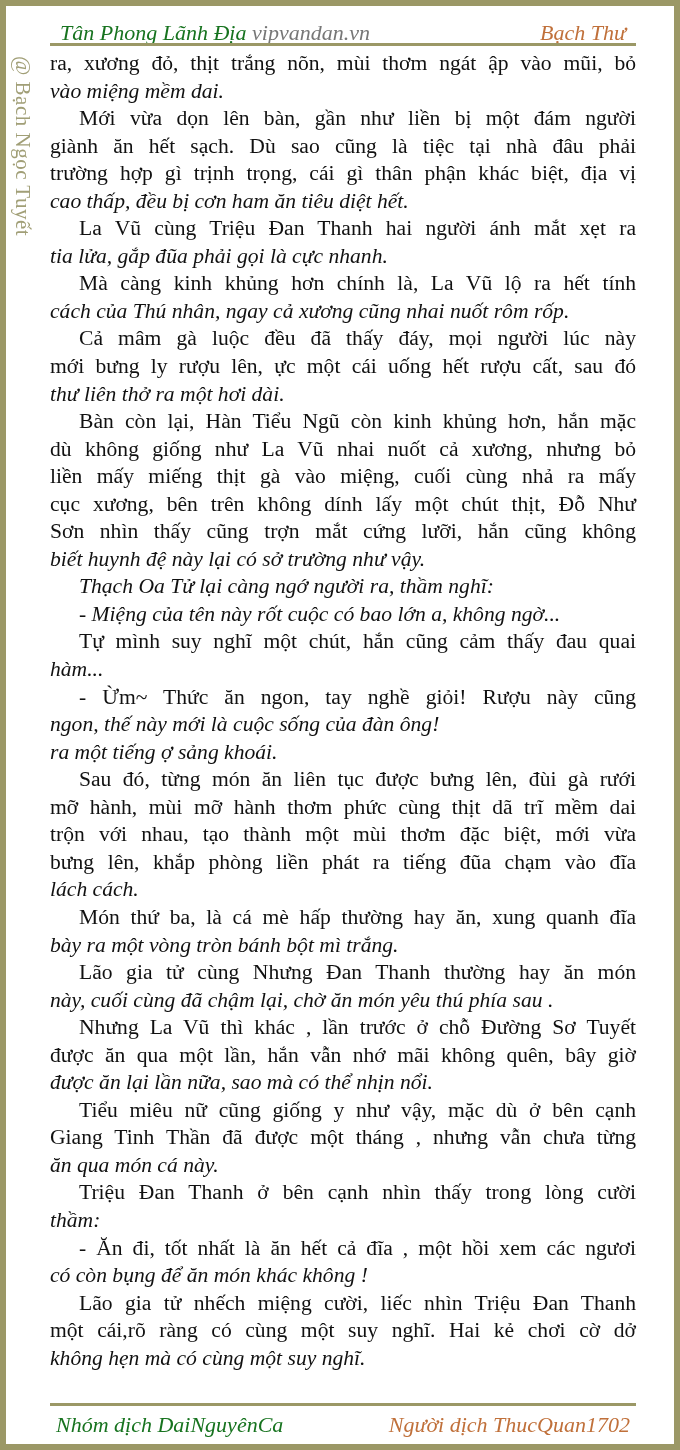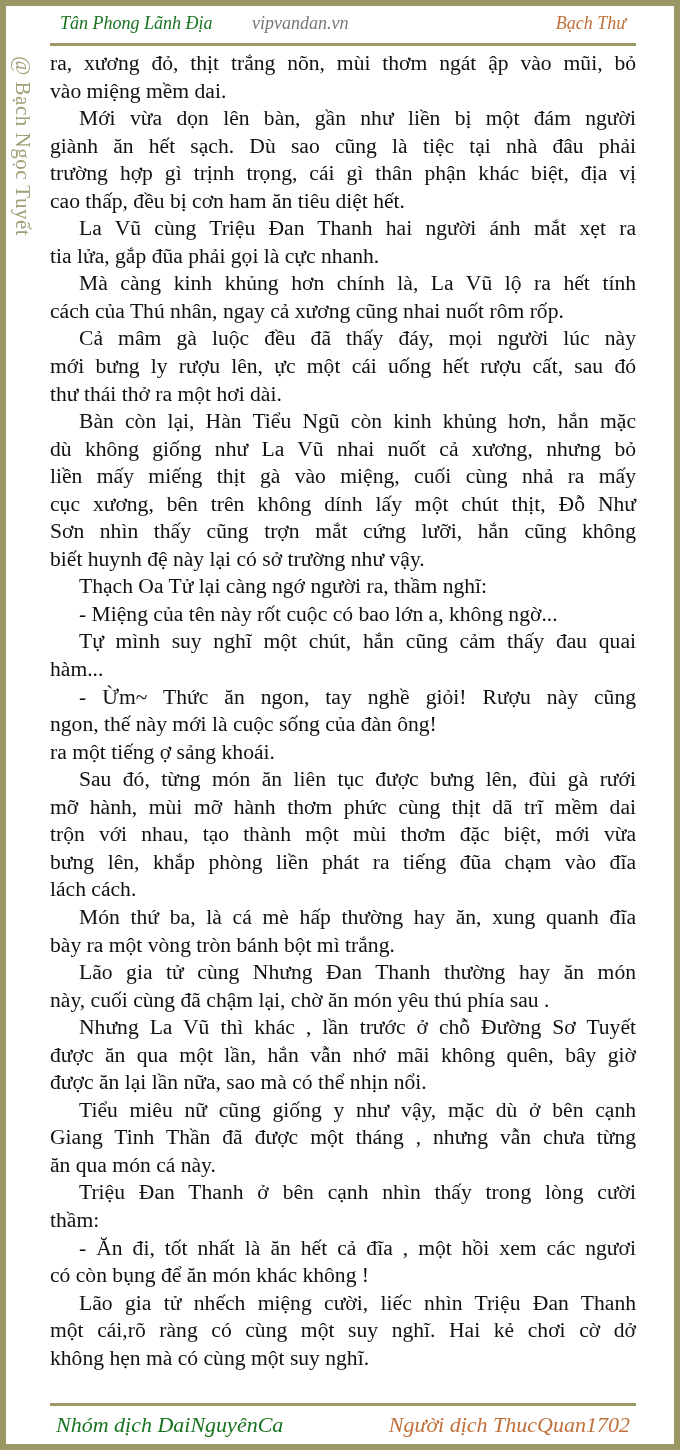--- a/index.html
+++ b/index.html
@@ -7,23 +7,23 @@
     width: 680px; height: 1450px;
     background: #9b9866;
     position: relative; overflow: hidden;
   }
   .page {
     position: absolute;
     left: 6px; top: 6px; right: 6px; bottom: 6px;
     background: #ffffff;
   }
   .header {
-    position: absolute; left: 50px; right: 44px; top: 0; height: 34px;
+    position: absolute; left: 50px; right: 44px; top: 10px; height: 34px;
     font-family: "Liberation Serif", serif; font-style: italic;
-    font-size: 18px; line-height: 30px;
+    font-size: 22px; line-height: 30px;
   }
   .header .title { position: absolute; left: 4px; top: 2px; color: #17731f; }
   .header .site { position: absolute; left: 196px; top: 2px; color: #777777; }
   .header .author { position: absolute; right: 4px; top: 2px; color: #c0703a; }
   .rule {
     position: absolute; left: 44px; width: 586px; height: 3px;
     background: #9b9866;
   }
   .rule.top { top: 37px; }
   .rule.bottom { top: 1397px; }
@@ -41,21 +41,21 @@
     position: absolute; left: 44px; top: 44px; width: 586px;
     font-family: "Liberation Serif", serif;
     font-size: 21.6px; color: #111111;
   }
   .line {
     height: 27.56px; line-height: 27.56px;
     text-align: justify; text-align-last: justify;
     white-space: nowrap; overflow: visible;
   }
   .line.indent { padding-left: 29px; }
-  .line.last { text-align-last: left; }
+  .line.last { text-align-last: left; font-style: italic; }
   .footer {
     position: absolute; left: 50px; right: 44px; top: 1402px; height: 34px;
     font-family: "Liberation Serif", serif; font-style: italic;
     font-size: 22px; line-height: 30px;
   }
   .footer .group { position: absolute; left: 0; top: 2px; color: #17731f; }
   .footer .translator { position: absolute; right: 0; top: 2px; color: #c0703a; text-align: right; }
 </style>
 </head>
 <body>
@@ -87,21 +87,21 @@
         <div class="line indent">La Vũ cùng Triệu Đan Thanh hai người ánh mắt xẹt ra</div>
         <div class="line last">tia lửa, gắp đũa phải gọi là cực nhanh.</div>
       </div>
       <div>
         <div class="line indent">Mà càng kinh khủng hơn chính là, La Vũ lộ ra hết tính</div>
         <div class="line last">cách của Thú nhân, ngay cả xương cũng nhai nuốt rôm rốp.</div>
       </div>
       <div>
         <div class="line indent">Cả  mâm gà luộc đều đã thấy đáy, mọi người lúc này</div>
         <div class="line">mới bưng ly rượu lên, ực một cái uống hết rượu cất, sau đó</div>
-        <div class="line last">thư thái thở ra một hơi dài.</div>
+        <div class="line last">thư liên thở ra một hơi dài.</div>
       </div>
       <div>
         <div class="line indent">Bàn còn lại, Hàn Tiểu Ngũ còn kinh khủng hơn, hắn mặc</div>
         <div class="line">dù không giống như La Vũ nhai nuốt cả xương, nhưng bỏ</div>
         <div class="line">liền mấy miếng thịt gà vào miệng, cuối cùng nhả ra mấy</div>
         <div class="line">cục xương, bên trên không dính lấy một chút thịt, Đỗ Như</div>
         <div class="line">Sơn nhìn thấy cũng trợn mắt cứng lưỡi, hắn cũng không</div>
         <div class="line last">biết huynh đệ này lại có sở trường như vậy.</div>
       </div>
       <div>

